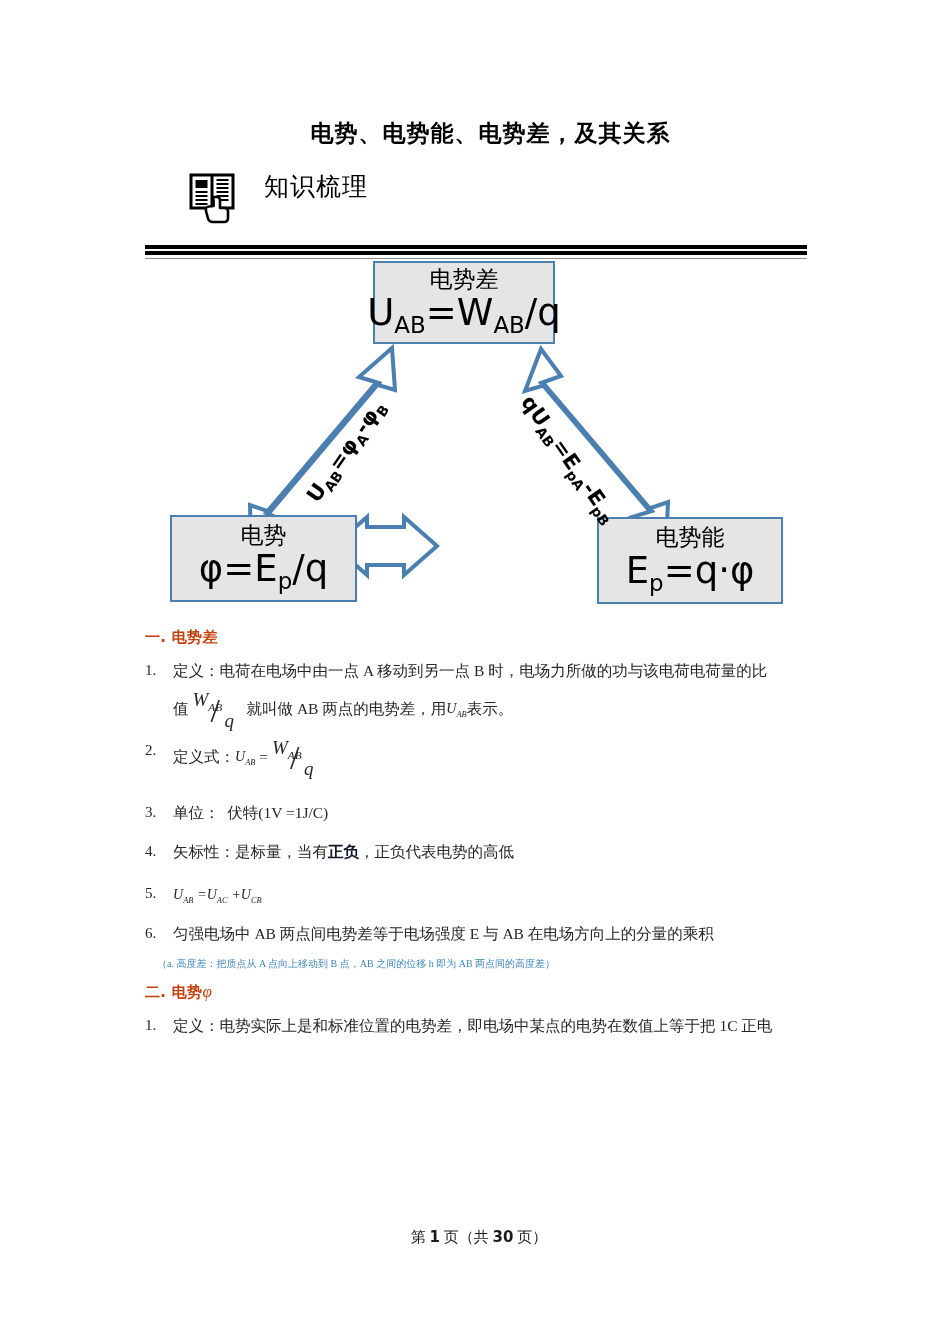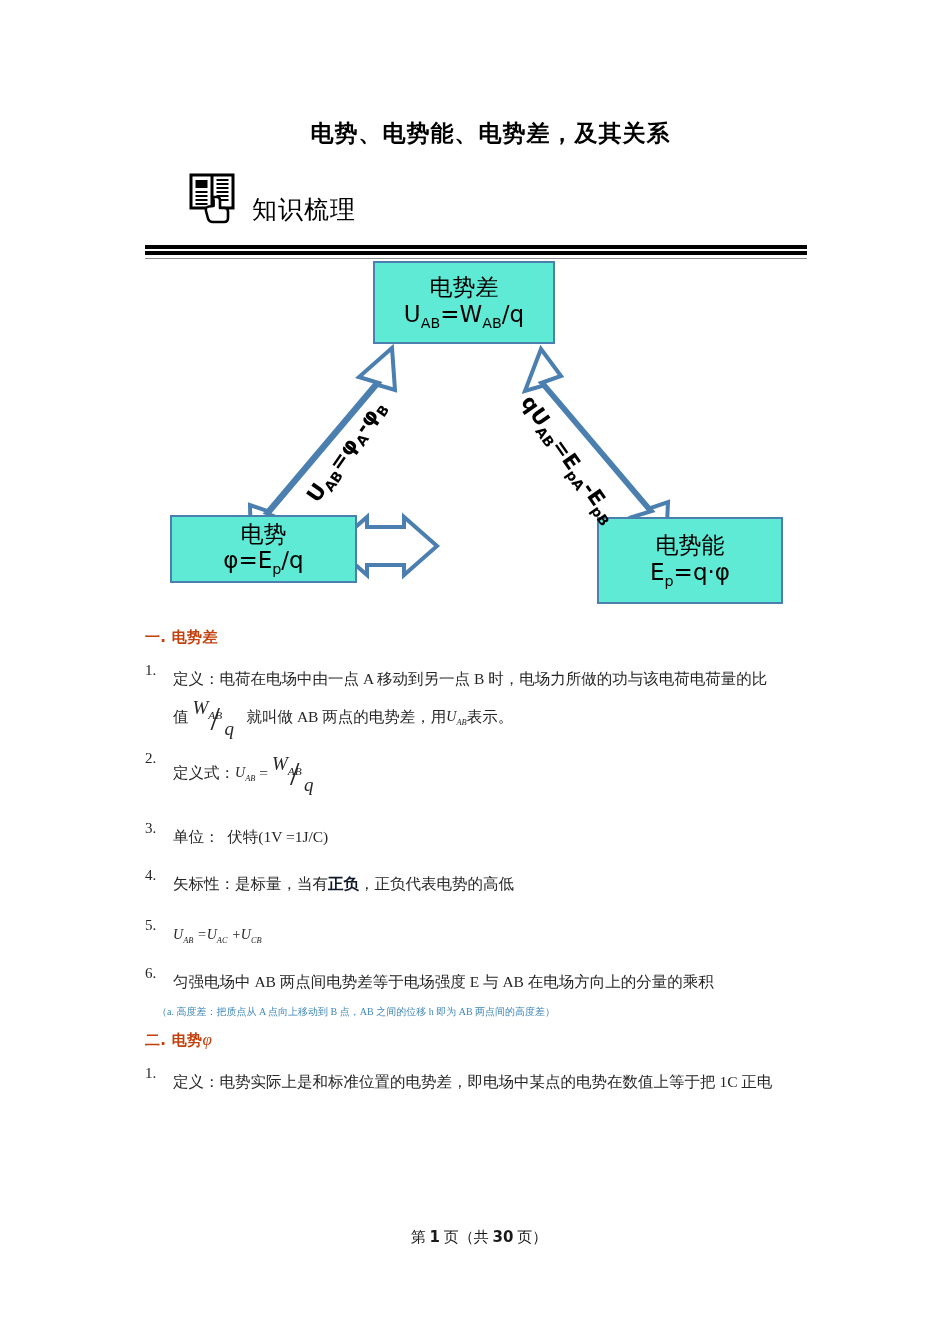--- a/index.html
+++ b/index.html
@@ -34,22 +34,22 @@
     color: #000;
     padding-left: 31px;
   }
 
   
   .kb-head {
     position: absolute;
     left: 186px;
     top: 170px;
     display: flex;
-    align-items: flex-end;
-    gap: 10px;
+    align-items: flex-start;
+    gap: 22px;
   }
   .book-icon {
     width: 56px;
     height: 56px;
     position: relative;
     flex: 0 0 auto;
   }
   .kb-label {
     font-family: "Liberation Serif", "DejaVu Serif", serif;
     font-size: 25px;
@@ -76,36 +76,36 @@
     left: 145px;
     top: 252px;
     width: 670px;
     height: 366px;
   }
   .diagram svg { display: block; }
 
   .dbox {
     position: absolute;
     border: 2px solid #4a7fb0;
-    background: #5eead4;
+    background: #e5e5e5;
     box-sizing: border-box;
     display: flex;
     flex-direction: column;
     align-items: center;
     justify-content: center;
     font-family: "DejaVu Sans", "Liberation Sans", sans-serif;
     color: #000;
     line-height: 1.16;
   }
   .dbox .ln1 { font-size: 23px; }
-  .dbox .ln2 { font-size: 23px; white-space: nowrap; }
+  .dbox .ln2 { font-size: 37px; white-space: nowrap; }
   .dbox .ln2 sub { font-size: 0.62em; }
 
   #box-top    { left: 228px; top: 9px;   width: 182px; height: 83px; }
-  #box-left   { left: 25px;  top: 263px; width: 187px; height: 68px; }
+  #box-left   { left: 25px;  top: 263px; width: 187px; height: 87px; }
   #box-right  { left: 452px; top: 265px; width: 186px; height: 87px; justify-content: center; }
 
   
   .arrow-label {
     position: absolute;
     font-family: "DejaVu Sans", "Liberation Sans", sans-serif;
     font-weight: bold;
     font-size: 21px;
     color: #000;
     white-space: nowrap;
@@ -139,21 +139,21 @@
     display: flex;
     align-items: flex-start;
     margin-bottom: 6px;
     line-height: 1.65;
   }
   .num {
     width: 28px;
     flex: 0 0 28px;
     font-size: 15px;
   }
-  .txt { flex: 1 1 auto; margin-top: 8px; }
+  .txt { flex: 1 1 auto; }
 
   .cont-line { margin-left: 28px; line-height: 1.7; }
 
   
   .frac {
     display: inline-block;
     position: relative;
     vertical-align: middle;
     font-style: italic;
     font-family: "Liberation Serif", "DejaVu Serif", serif;

